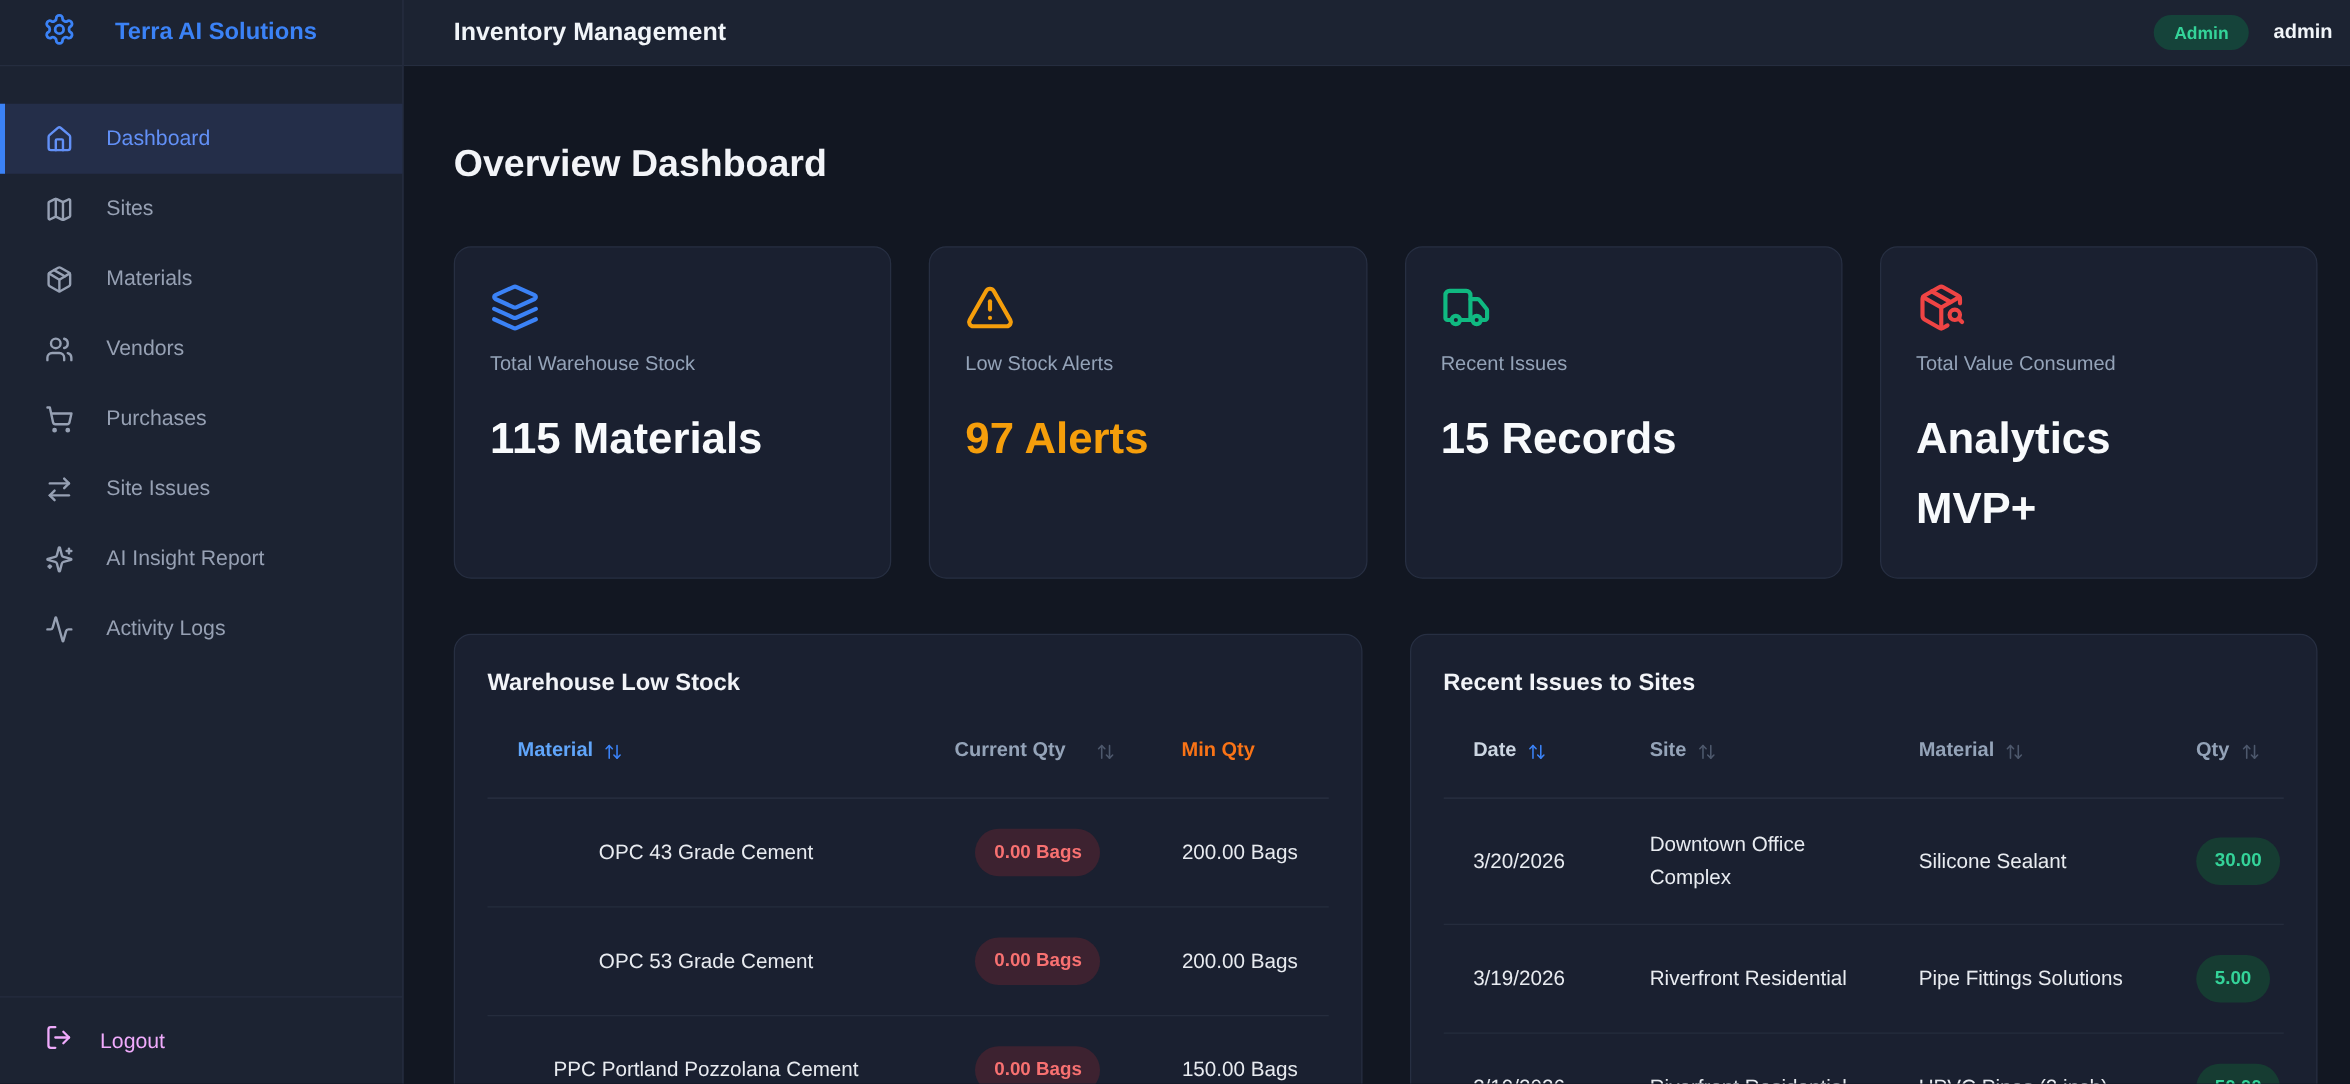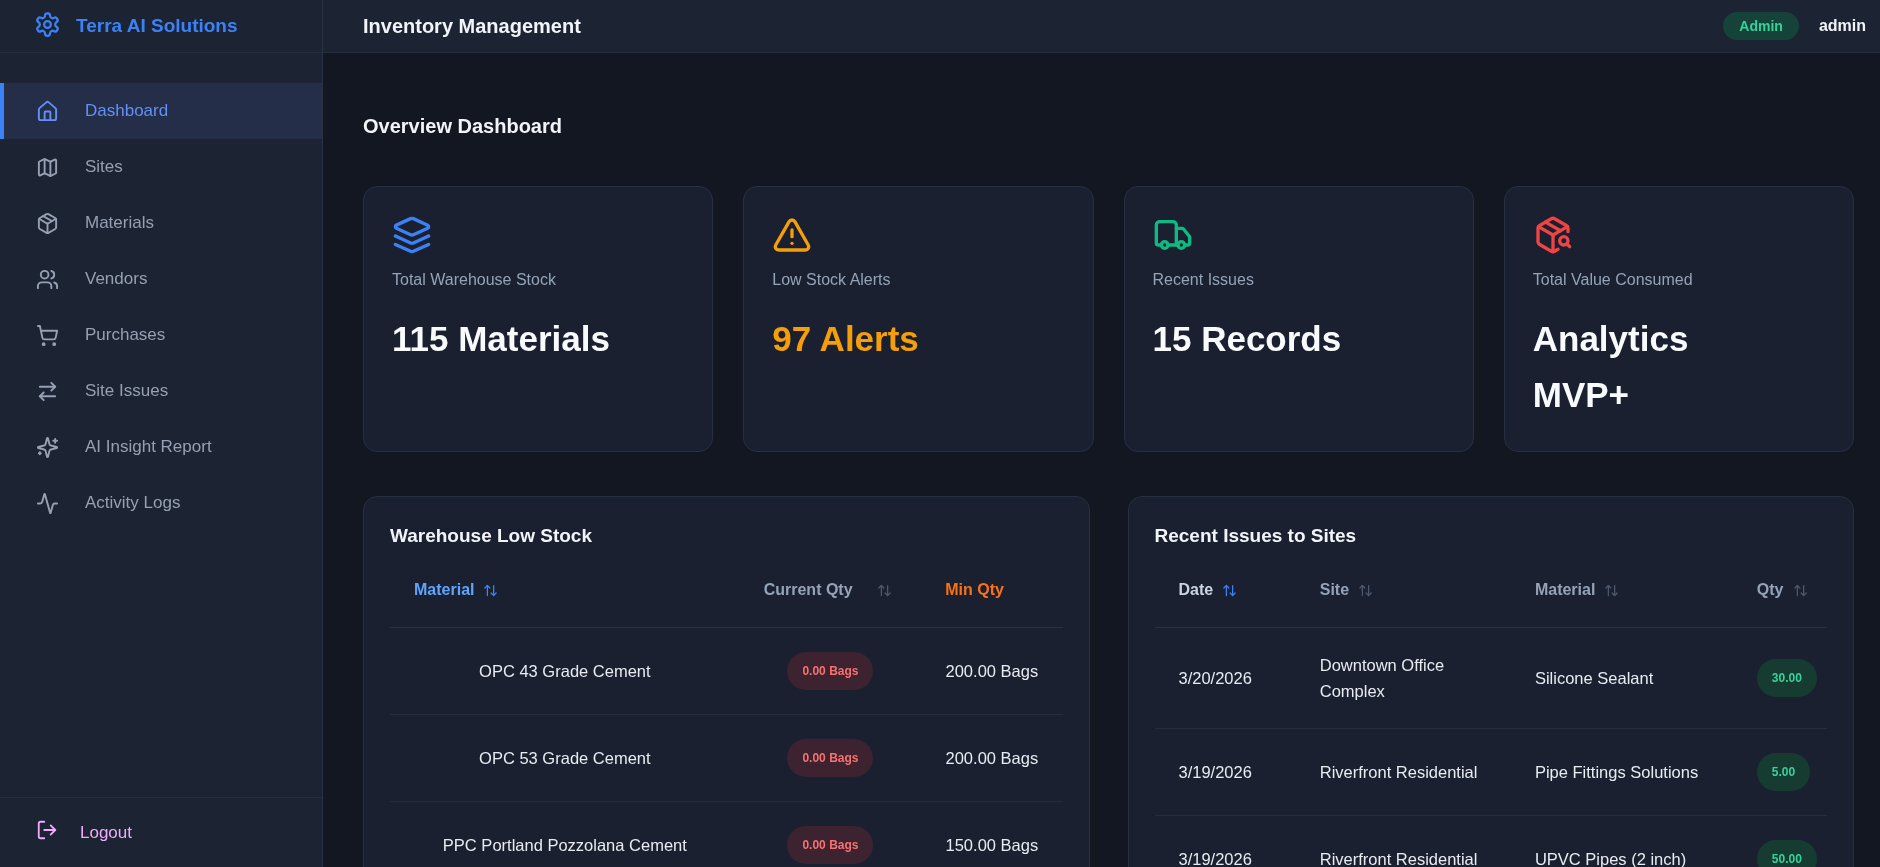--- a/index.html
+++ b/index.html
@@ -15,21 +15,21 @@
   .sidebar {
     width:323px; min-width:323px; height:100%;
     background:#1c2332; border-right:1px solid #2a3346;
     display:flex; flex-direction:column;
   }
   .brand {
     height:53px; min-height:53px; display:flex; align-items:center; gap:15px;
     padding:0 34px; border-bottom:1px solid #252d3f;
   }
   .brand svg { width:27px; height:27px; color:#3b82f6; }
-  .brand-name { color:#3b82f6; font-size:19px; font-weight:bold; white-space:nowrap; }
+  .brand-name { color:#3b82f6; font-size:19px; font-weight:bold; white-space:nowrap;margin-left:16px; }
 
   .nav { padding-top:30px; flex:1; display:flex; flex-direction:column; }
   .nav-item {
     height:56px; display:flex; align-items:center; gap:26px;
     padding-left:32px; border-left:4px solid transparent;
     color:#96a0b3; font-size:17px; cursor:pointer; white-space:nowrap;
   }
   .nav-item svg { width:23px; height:23px; flex:none; }
   .nav-item.active { background:#242e49; border-left-color:#3b82f6; color:#6290f7; }
 
@@ -49,21 +49,21 @@
   }
   .topbar-title { color:#f1f5f9; font-size:20px; font-weight:bold; }
   .topbar-user { display:flex; align-items:center; gap:20px; }
   .role-badge {
     background:#15433a; color:#34d399; font-size:14px; font-weight:bold;
     padding:6px 16px; border-radius:999px;
   }
   .username { color:#f1f5f9; font-size:16px; font-weight:bold; }
 
   .content { flex:1; padding:44px 26px 0 40px; background:#121722; overflow:hidden; }
-  .page-title { color:#f2f4f8; font-size:20px; font-weight:bold; margin:18px 0 48px; }
+  .page-title { color:#f2f4f8; font-size:30px; font-weight:bold; margin:18px 0 48px; }
 
   
   .stat-row { display:flex; gap:30px; margin-bottom:44px; }
   .stat-card {
     flex:1; height:266px; background:#1a2030; border:1px solid #272f42;
     border-radius:14px; padding:28px;
   }
   .stat-icon svg { width:40px; height:40px; }
   .stat-label { color:#94a3b8; font-size:16px; margin:12px 0 22px; }
   .stat-value { font-size:35px; font-weight:bold; line-height:1.6; color:#f8fafc; }
@@ -86,21 +86,21 @@
     color:#94a3b8; font-size:16px; font-weight:bold; white-space:nowrap;
   }
   .th svg { width:15px; height:15px; }
   .trow { border-bottom:1px solid #252c3d; }
   .trow.low   { padding:24px 0;text-align:center; }
   .trow.issue { padding:24px 0; }
   .td { padding-left:24px; padding-right:24px; font-size:16.5px; color:#e8ebf0; line-height:26px; }
   .td.site { padding-right:20px; }
   .pill {
     display:inline-block; padding:6px 15px; border-radius:999px;
-    font-size:12px; font-weight:600; white-space:nowrap;
+    font-size:15px; font-weight:600; white-space:nowrap;
   }
   .pill.red   { background:#3d2230; color:#f87171; }
   .pill.green { background:#163c32; color:#34d399; }
 </style>
 </head>
 <body>
 
 <div class="app">
 
   <aside class="sidebar">

